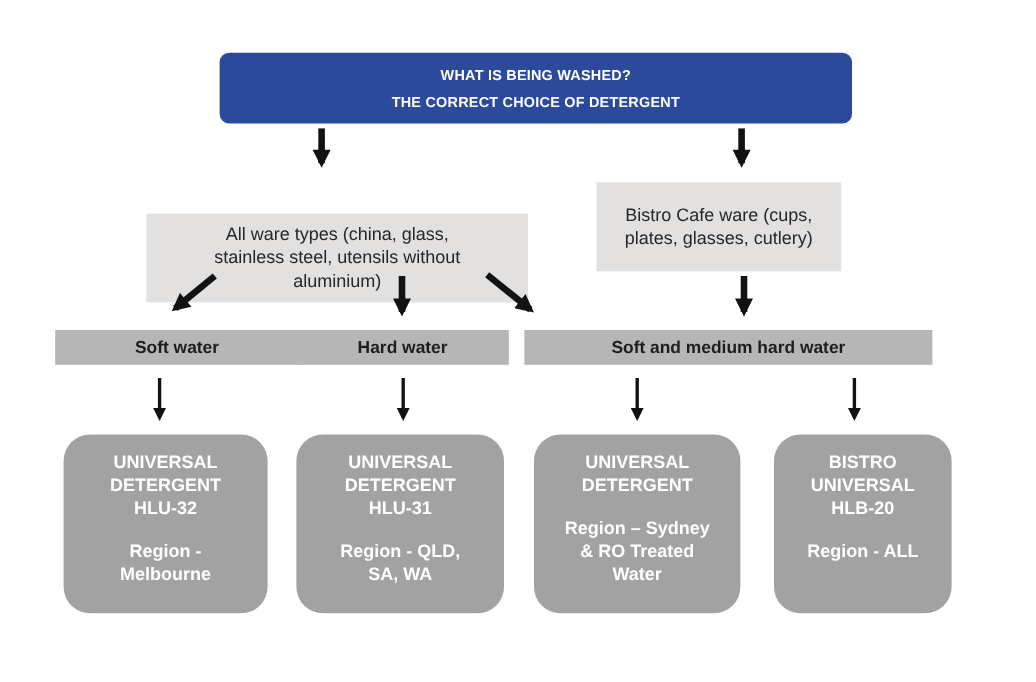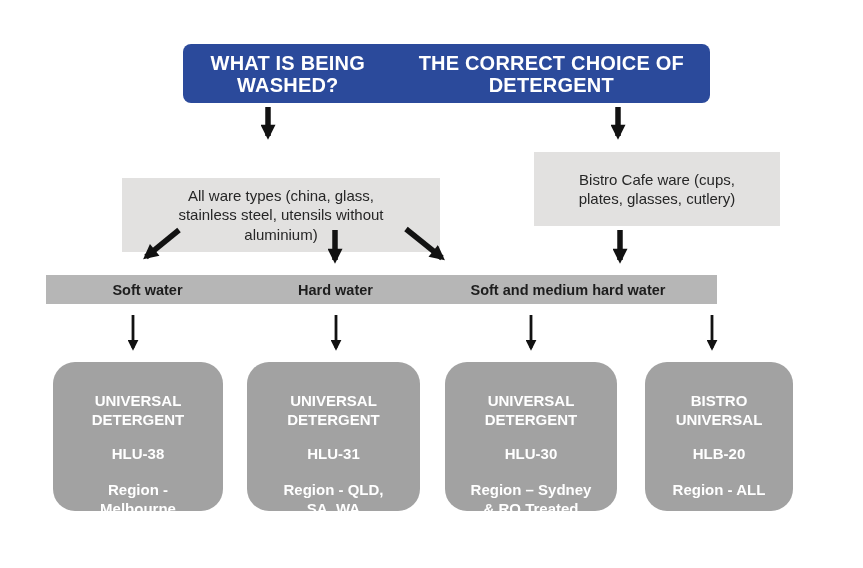--- a/index.html
+++ b/index.html
@@ -24,70 +24,70 @@
     text-align: center;
   }
   
   .header-box {
     left: 183px; top: 44px;
     width: 527px; height: 59px;
     background: #2b4a9b;
     border-radius: 8px;
     color: #ffffff;
     font-weight: bold;
-    font-size: 20px;
+    font-size: 12px;
     line-height: 22px;
-    flex-direction: row;
+    flex-direction: column;
     letter-spacing: 0.2px;
   }
   .header-box span { display: block; }
   
   .ware-box {
     background: #e2e1e0;
     color: #262626;
     font-size: 15px;
     line-height: 19.5px;
   }
   .ware-box .inner { display: block; }
   #ware-all   { left: 122px; top: 152px; width: 318px; height: 74px; margin-top: 26px; }
   #ware-all .inner { width: 242px; }
-  #ware-bistro{ left: 497px; top: 152px; width: 246px; height: 74px; margin-left: 37px; }
+  #ware-bistro{ left: 497px; top: 152px; width: 204px; height: 74px; }
   #ware-bistro .inner { width: 176px; }
   
   .water-bar {
     background: #b6b6b6;
     color: #1d1d1d;
     font-weight: bold;
     font-size: 14.5px;
     top: 275px;
     height: 29px;
   }
   #bar-soft   { left: 46px;  width: 203px; }
   #bar-hard   { left: 247px; width: 177px; }
-  #bar-medium { left: 419px; width: 298px; justify-content: center; }
+  #bar-medium { left: 437px; width: 340px; justify-content: center; }
   
   .leaf {
     position: absolute;
     box-sizing: border-box;
     top: 362px;
     height: 149px;
     background: #a2a2a2;
     border-radius: 22px;
     color: #ffffff;
     font-weight: bold;
     font-size: 15px;
     line-height: 19px;
     text-align: center;
     padding-top: 14px;
   }
   #leaf-1 { left: 53px;  width: 170px; }
   #leaf-2 { left: 247px; width: 173px; }
   #leaf-3 { left: 445px; width: 172px; }
   #leaf-4 { left: 645px; width: 148px; }
-  .leaf .product { display: block; margin: 15px auto; width: 120px; }
+  .leaf .product { display: block; margin: 0 auto; width: 120px; }
   .leaf .code    { display: block; }
   .leaf .region  { display: block; margin: 17px auto 0; width: 126px; }
   #leaf-4 .product { width: 110px; }
   
   #arrows {
     position: absolute;
     left: 0; top: 0;
     pointer-events: none;
   }
 </style>
@@ -113,31 +113,30 @@
   </div>
   <div class="box water-bar" id="bar-hard">
     <span>Hard water</span>
   </div>
   <div class="box water-bar" id="bar-medium">
     <span>Soft and medium hard water</span>
   </div>
 
   <div class="leaf" id="leaf-1">
     <span class="product">UNIVERSAL DETERGENT</span>
-    <span class="code">HLU-38</span>
+    <span class="code">HLU-32</span>
     <span class="region">Region - Melbourne</span>
   </div>
   <div class="leaf" id="leaf-2">
     <span class="product">UNIVERSAL DETERGENT</span>
     <span class="code">HLU-31</span>
     <span class="region">Region - QLD, SA, WA</span>
   </div>
   <div class="leaf" id="leaf-3">
     <span class="product">UNIVERSAL DETERGENT</span>
-    <span class="code">HLU-30</span>
     <span class="region">Region – Sydney &amp; RO Treated Water</span>
   </div>
   <div class="leaf" id="leaf-4">
     <span class="product">BISTRO UNIVERSAL</span>
     <span class="code">HLB-20</span>
     <span class="region">Region - ALL</span>
   </div>
 
   <svg id="arrows" width="863" height="568" viewBox="0 0 863 568">
     <defs>

